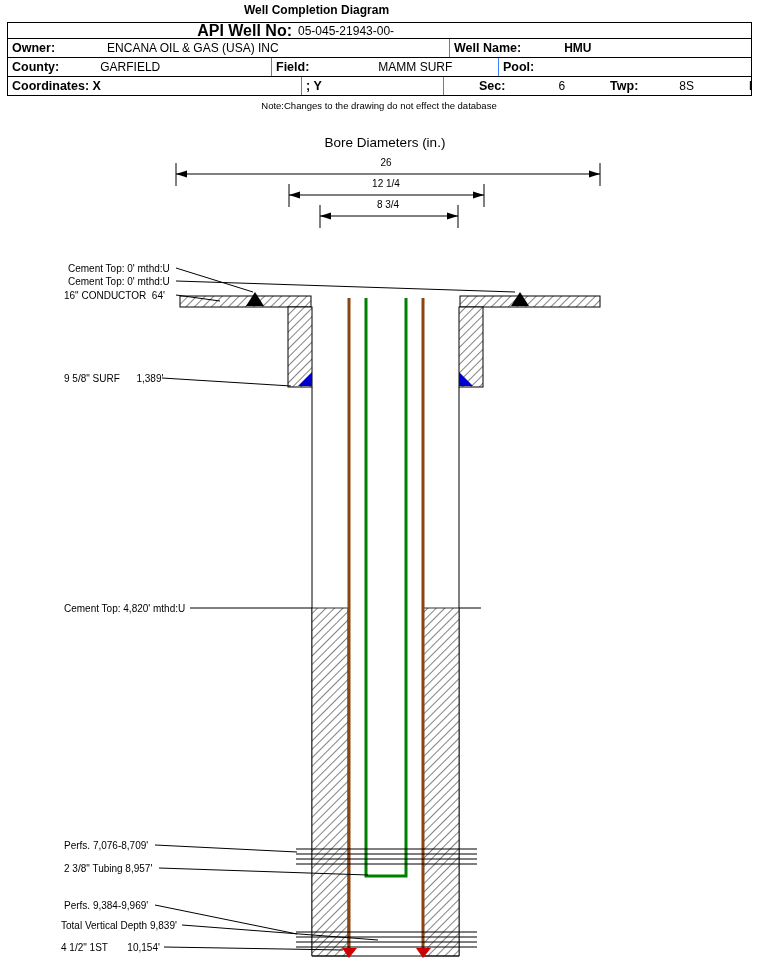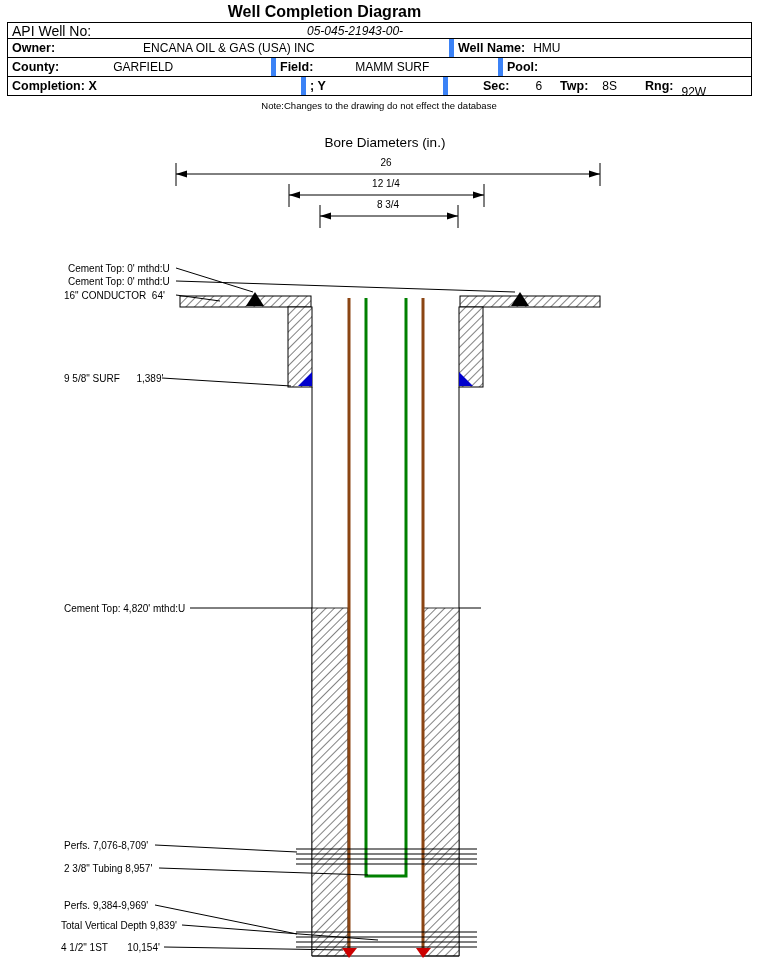--- a/index.html
+++ b/index.html
@@ -1,30 +1,30 @@
 <!DOCTYPE html>
 <html><head>
 <meta charset="utf-8">
 <style>
   html,body{margin:0;padding:0;background:#fff;}
   .page{position:relative;width:759px;height:962px;background:#ffffff;
         font-family:"Liberation Sans",sans-serif;color:#000;overflow:hidden;}
-  .doc-title{position:absolute;top:3px;left:8px;width:633px;text-align:center;
-             font-weight:bold;font-size:16px;z-index:2;}
+  .doc-title{position:absolute;top:3px;left:0;width:633px;text-align:center;
+             font-weight:bold;font-size:12px;z-index:2;}
   .hdr-table{position:absolute;top:22px;left:7px;width:745px;border:1px solid #000;
              z-index:2;background:#fff;box-sizing:border-box;}
   .hrow{display:flex;border-top:1px solid #000;height:18px;align-items:center;
         font-size:12px;white-space:nowrap;}
   .hrow.r1{border-top:none;height:15px;}
   .cell{display:flex;align-items:center;height:100%;box-sizing:border-box;
         padding-left:4px;overflow:hidden;white-space:nowrap;}
-  .sep{border-left:5px solid #3b82f6;}
+  .sep{border-left:1px solid #3b82f6;gap:27px;}
   .b{font-weight:bold;font-size:12.5px;}
-  .api-lbl{display:inline-block;width:280px;text-align:left;font-weight:normal;font-size:14px;}
-  .api-val{margin-left:15px;font-style:italic;}
+  .api-lbl{display:inline-block;width:280px;text-align:right;font-weight:bold;font-size:16px;}
+  .api-val{margin-left:6px;}
   .diagram{position:absolute;top:0;left:0;z-index:1;}
   svg{font-family:"Liberation Sans",sans-serif;}
   svg text{fill:#000;}
   .k{stroke:#000;stroke-width:1;}
   .kp{stroke:#000;stroke-width:1.2;}
   .t9{font-size:9.5px;}
   .t10{font-size:10px;}
   .t13{font-size:13.5px;}
   .lab{font-size:10px;}
   .mid{text-anchor:middle;}
@@ -37,46 +37,46 @@
   <div class="doc-title">Well Completion Diagram</div>
 
   <div class="hdr-table">
     <div class="hrow r1">
       <div class="cell" style="width:100%;">
         <span class="api-lbl">API Well No:</span>
         <span class="api-val">05-045-21943-00-</span>
       </div>
     </div>
     <div class="hrow">
-      <div class="cell" style="width:441px;gap:36px;">
+      <div class="cell" style="width:441px;">
         <span class="b">Owner:</span>
         <span style="margin-left:52px;text-align:center;">ENCANA OIL &amp; GAS (USA) INC</span>
       </div>
       <div class="cell sep" style="flex:1;">
         <span class="b">Well Name:</span>
-        <span style="margin-left:8px;">HMU</span>
+        <span style="margin-left:16px;font-weight:bold;">HMU</span>
       </div>
     </div>
     <div class="hrow">
       <div class="cell" style="width:263px;">
         <span class="b">County:</span>
-        <span style="margin-left:54px;">GARFIELD</span>
+        <span style="margin-left:41px;">GARFIELD</span>
       </div>
       <div class="cell sep" style="width:227px;">
         <span class="b">Field:</span>
         <span style="margin-left:42px;">MAMM SURF</span>
       </div>
       <div class="cell sep" style="flex:1;">
         <span class="b">Pool:</span>
         <span style="margin-left:10px;"></span>
       </div>
     </div>
     <div class="hrow">
       <div class="cell" style="width:293px;">
-        <span class="b">Completion: X</span>
+        <span class="b">Coordinates: X</span>
       </div>
       <div class="cell sep" style="width:142px;">
         <span class="b">; Y</span>
       </div>
       <div class="cell sep" style="flex:1;padding-left:32px;">
         <span class="b" style="margin-left:3px;">Sec:</span>
         <span style="margin-left:26px;">6</span>
         <span class="b" style="margin-left:18px;">Twp:</span>
         <span style="margin-left:14px;">8S</span>
         <span class="b" style="margin-left:28px;text-align:right;">Rng:</span>

